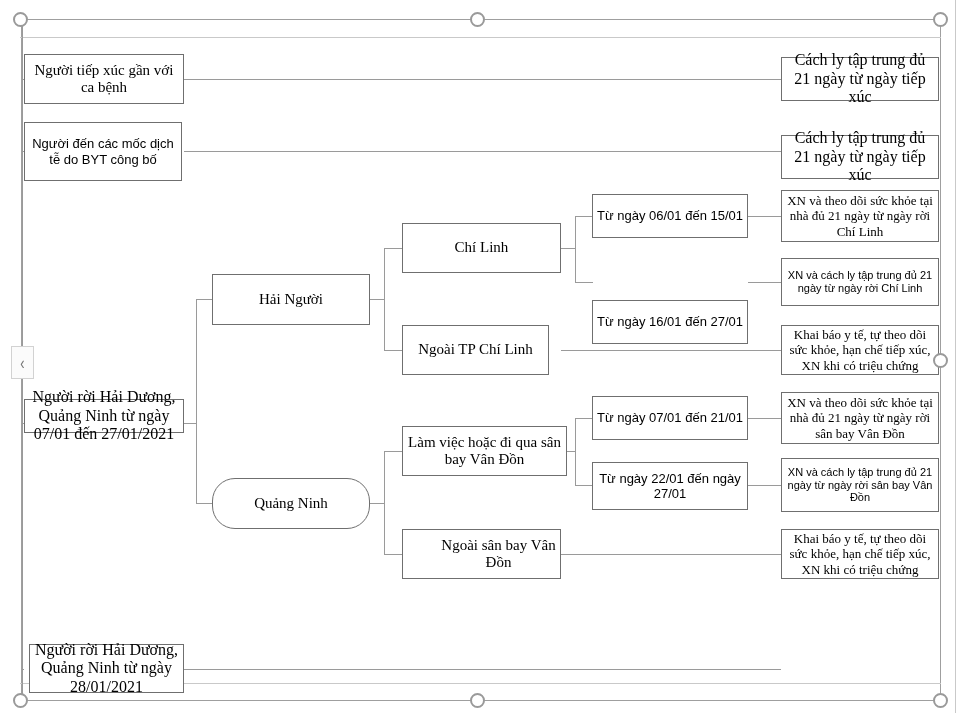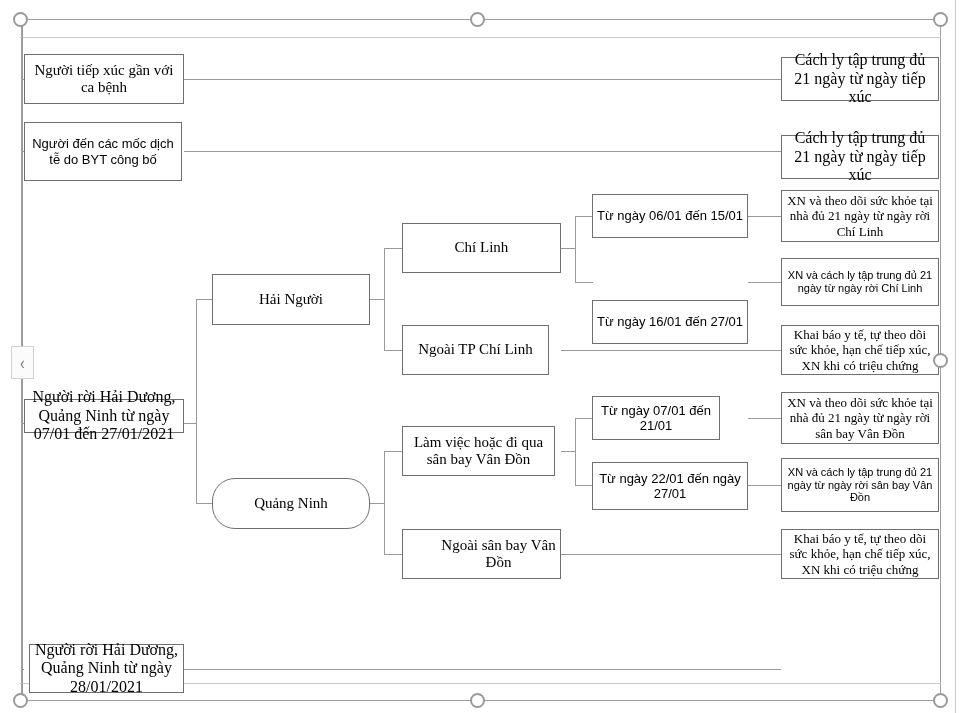--- a/index.html
+++ b/index.html
@@ -189,37 +189,37 @@
   </div>
 
   <div class="node serif fs15" style="left:402px; top:223px; width:159px; height:50px;">
     <span>Chí Linh</span>
   </div>
 
   <div class="node serif fs15" style="left:402px; top:325px; width:147px; height:50px;">
     <span>Ngoài TP Chí Linh</span>
   </div>
 
-  <div class="node serif fs15" style="left:402px; top:426px; width:153px; height:50px;">
+  <div class="node serif fs15" style="left:402px; top:426px; width:165px; height:50px;">
     <span>Làm việc hoặc đi qua sân bay Vân Đồn</span>
   </div>
 
   <div class="node serif fs15" style="left:402px; top:529px; width:159px; height:50px;padding-left:37px;">
     <span>Ngoài sân bay Vân Đồn</span>
   </div>
 
   <div class="node sans fs13" style="left:592px; top:194px; width:156px; height:44px;">
     <span>Từ ngày 06/01 đến 15/01</span>
   </div>
 
   <div class="node sans fs13" style="left:592px; top:260px; width:156px; height:44px;margin-top:40px;">
     <span>Từ ngày 16/01 đến 27/01</span>
   </div>
 
-  <div class="node sans fs13" style="left:592px; top:396px; width:128px; height:44px;">
+  <div class="node sans fs13" style="left:592px; top:396px; width:156px; height:44px;">
     <span>Từ ngày 07/01 đến 21/01</span>
   </div>
 
   <div class="node sans fs13" style="left:592px; top:462px; width:156px; height:48px;">
     <span>Từ ngày 22/01 đến ngày 27/01</span>
   </div>
 
   <div class="node serif fs14" style="left:781px; top:57px; width:158px; height:44px;">
     <span>Cách ly tập trung đủ 21 ngày từ ngày tiếp xúc</span>
   </div>

